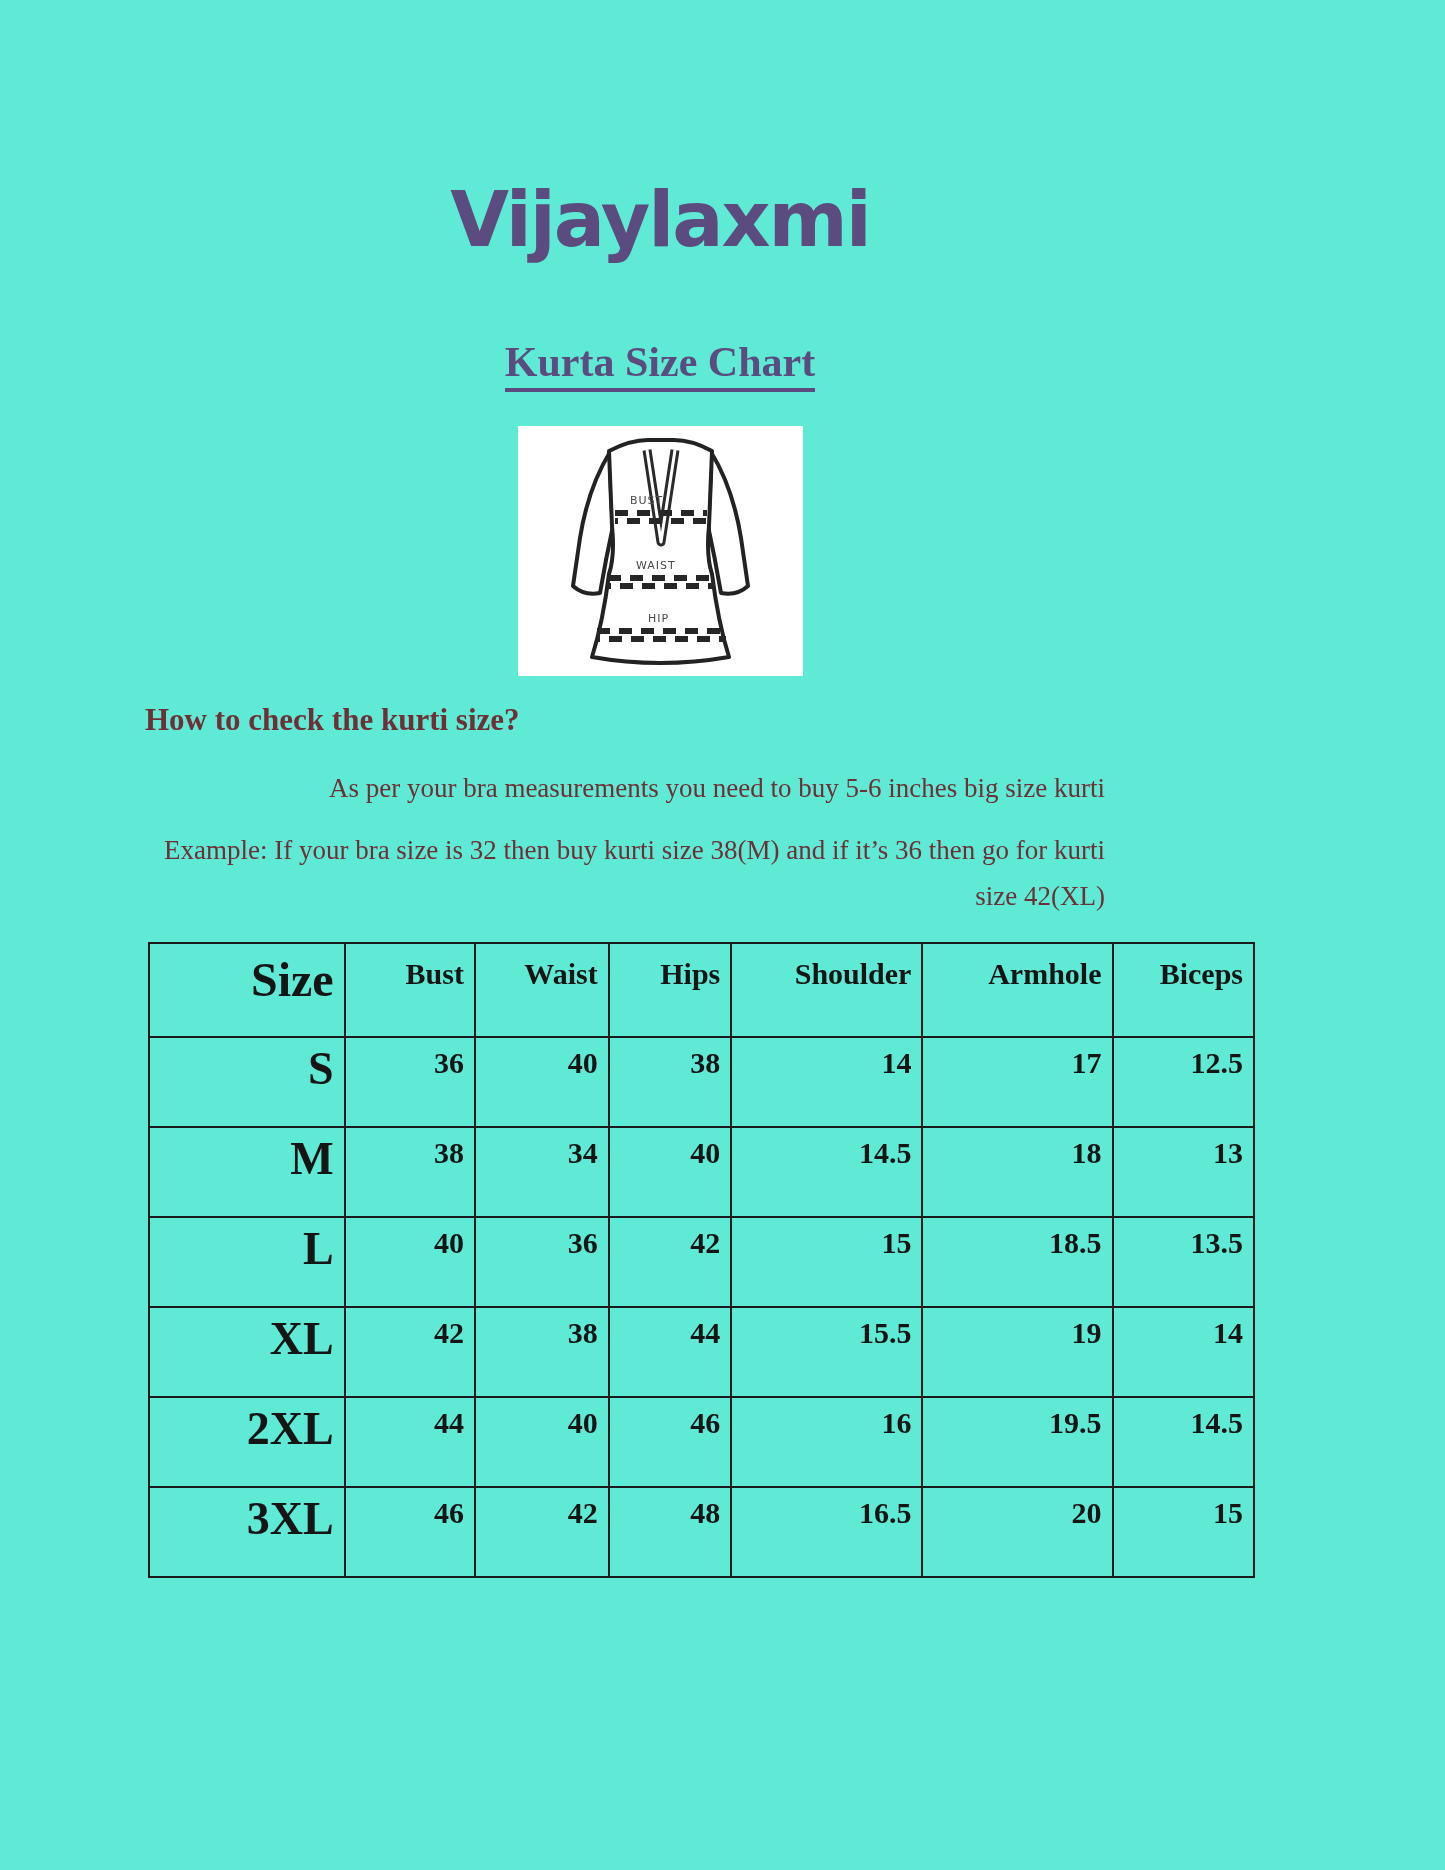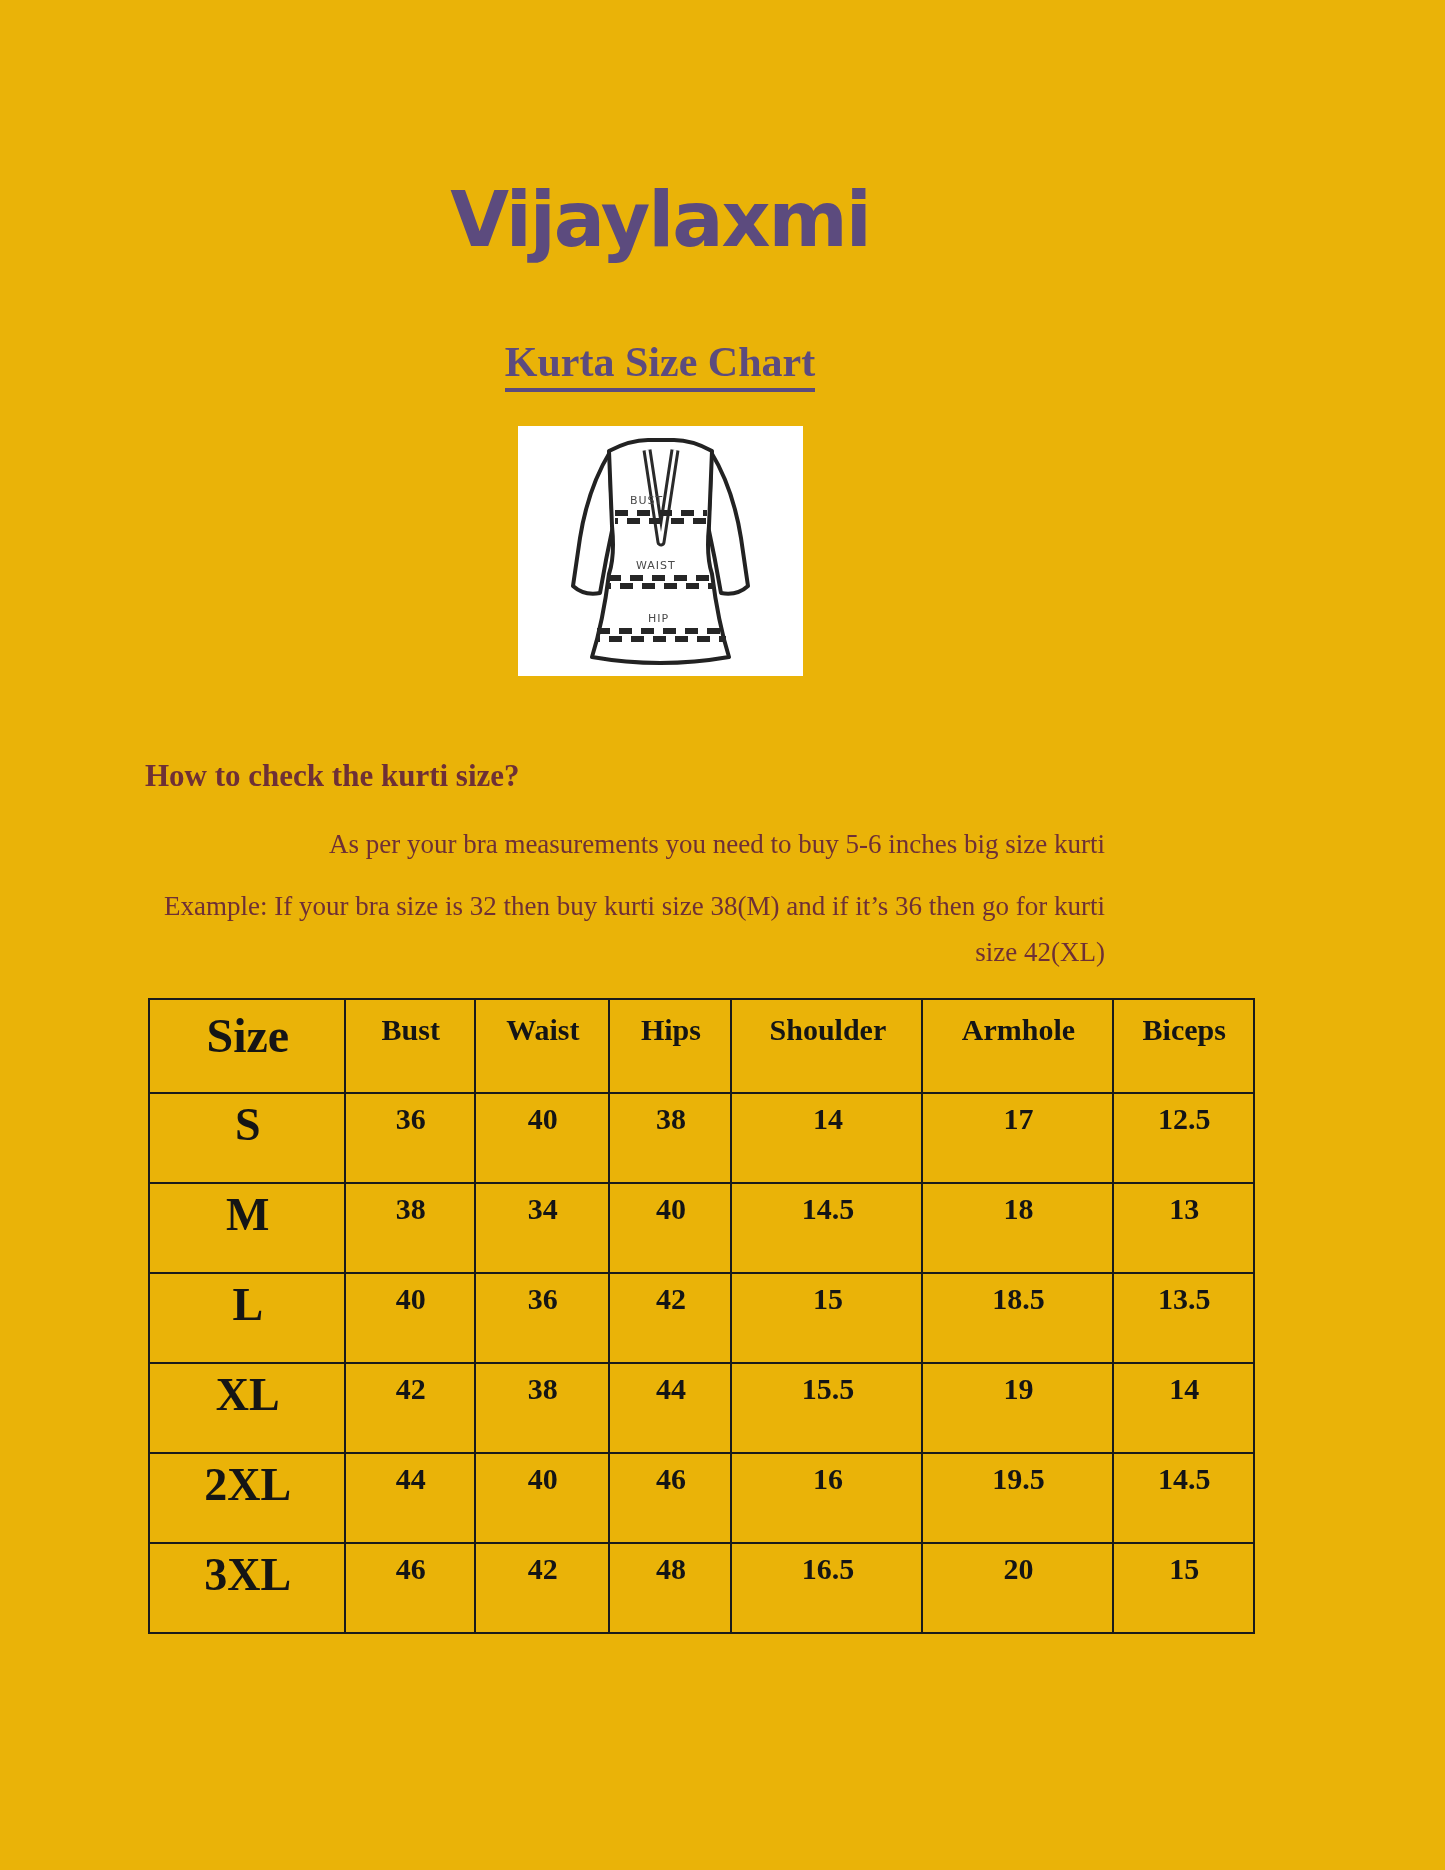--- a/index.html
+++ b/index.html
@@ -1,19 +1,19 @@
 <!DOCTYPE html>
 <html><head>
 <meta charset="utf-8">
 <style>
   html,body { margin:0; padding:0; background:#e3dfed; }
   .page {
     position:relative;
     width:1445px; height:1870px;
-    background:#eab308;
+    background:#5eead4;
     font-family:"Liberation Serif", serif;
     overflow:hidden;
     box-sizing:border-box;
     padding-left:145px;
   }
   .center-col { width:1030px; text-align:center; }
 
   .brand {
     padding-top:178px;
     font-family:"DejaVu Sans", sans-serif;
@@ -34,21 +34,21 @@
     border-bottom:4px solid #5c4b7e;
     padding-bottom:3px;
   }
   .figure-box {
     display:inline-block;
     margin-top:40px;
     width:285px; height:250px;
     background:#ffffff;
   }
   .howto-heading {
-    margin-top:78px;
+    margin-top:22px;
     font-size:31px;
     font-weight:bold;
     color:#6e3036;
     width:960px;
   }
   .para {
     margin:0;
     margin-top:28px;
     font-size:27px;
     line-height:1.7;
@@ -62,21 +62,21 @@
     margin-top:22px;
     margin-left:3px;
     border-collapse:collapse;
     width:1107px;
     table-layout:fixed;
     color:#151515;
   }
   table.size-chart th, table.size-chart td {
     border:2px solid #1b1b1b;
     vertical-align:top;
-    text-align:center;
+    text-align:right;
     padding:8px 10px 0 12px;
     height:80px;
     overflow:hidden;
   }
   table.size-chart thead th.size-head {
     font-size:48px; font-weight:bold; line-height:1.0; padding-top:12px;
   }
   table.size-chart thead th {
     font-size:30px; font-weight:bold; line-height:1.2; padding-top:12px;
   }

